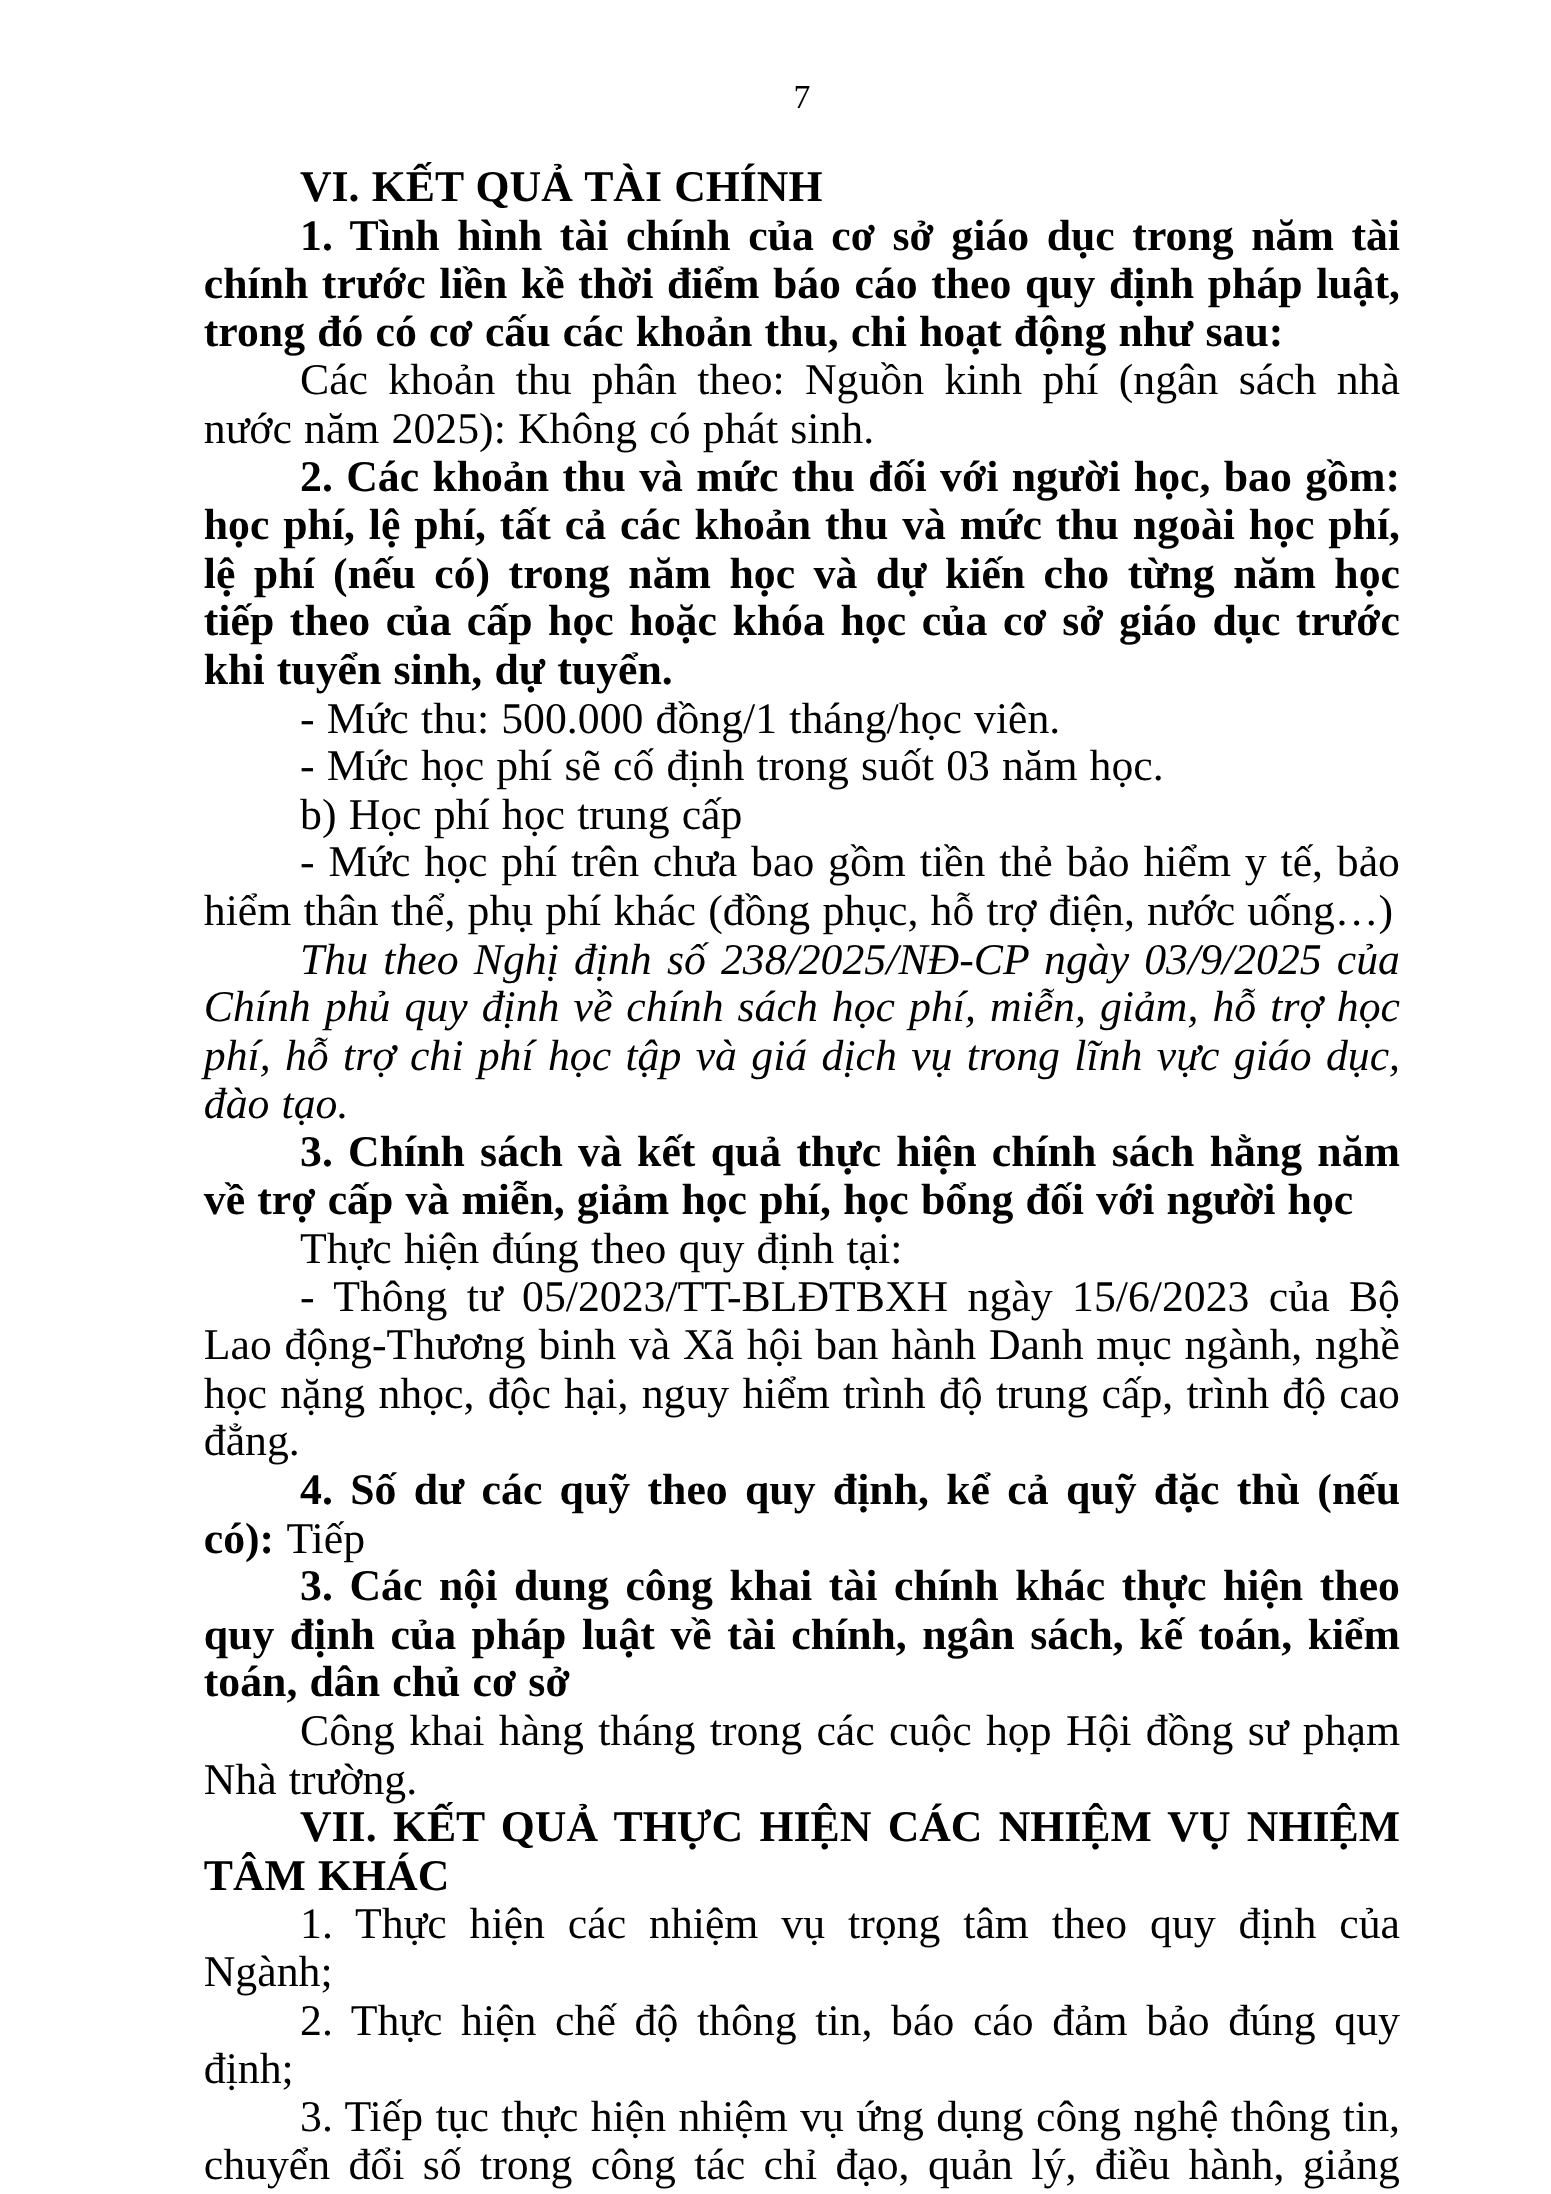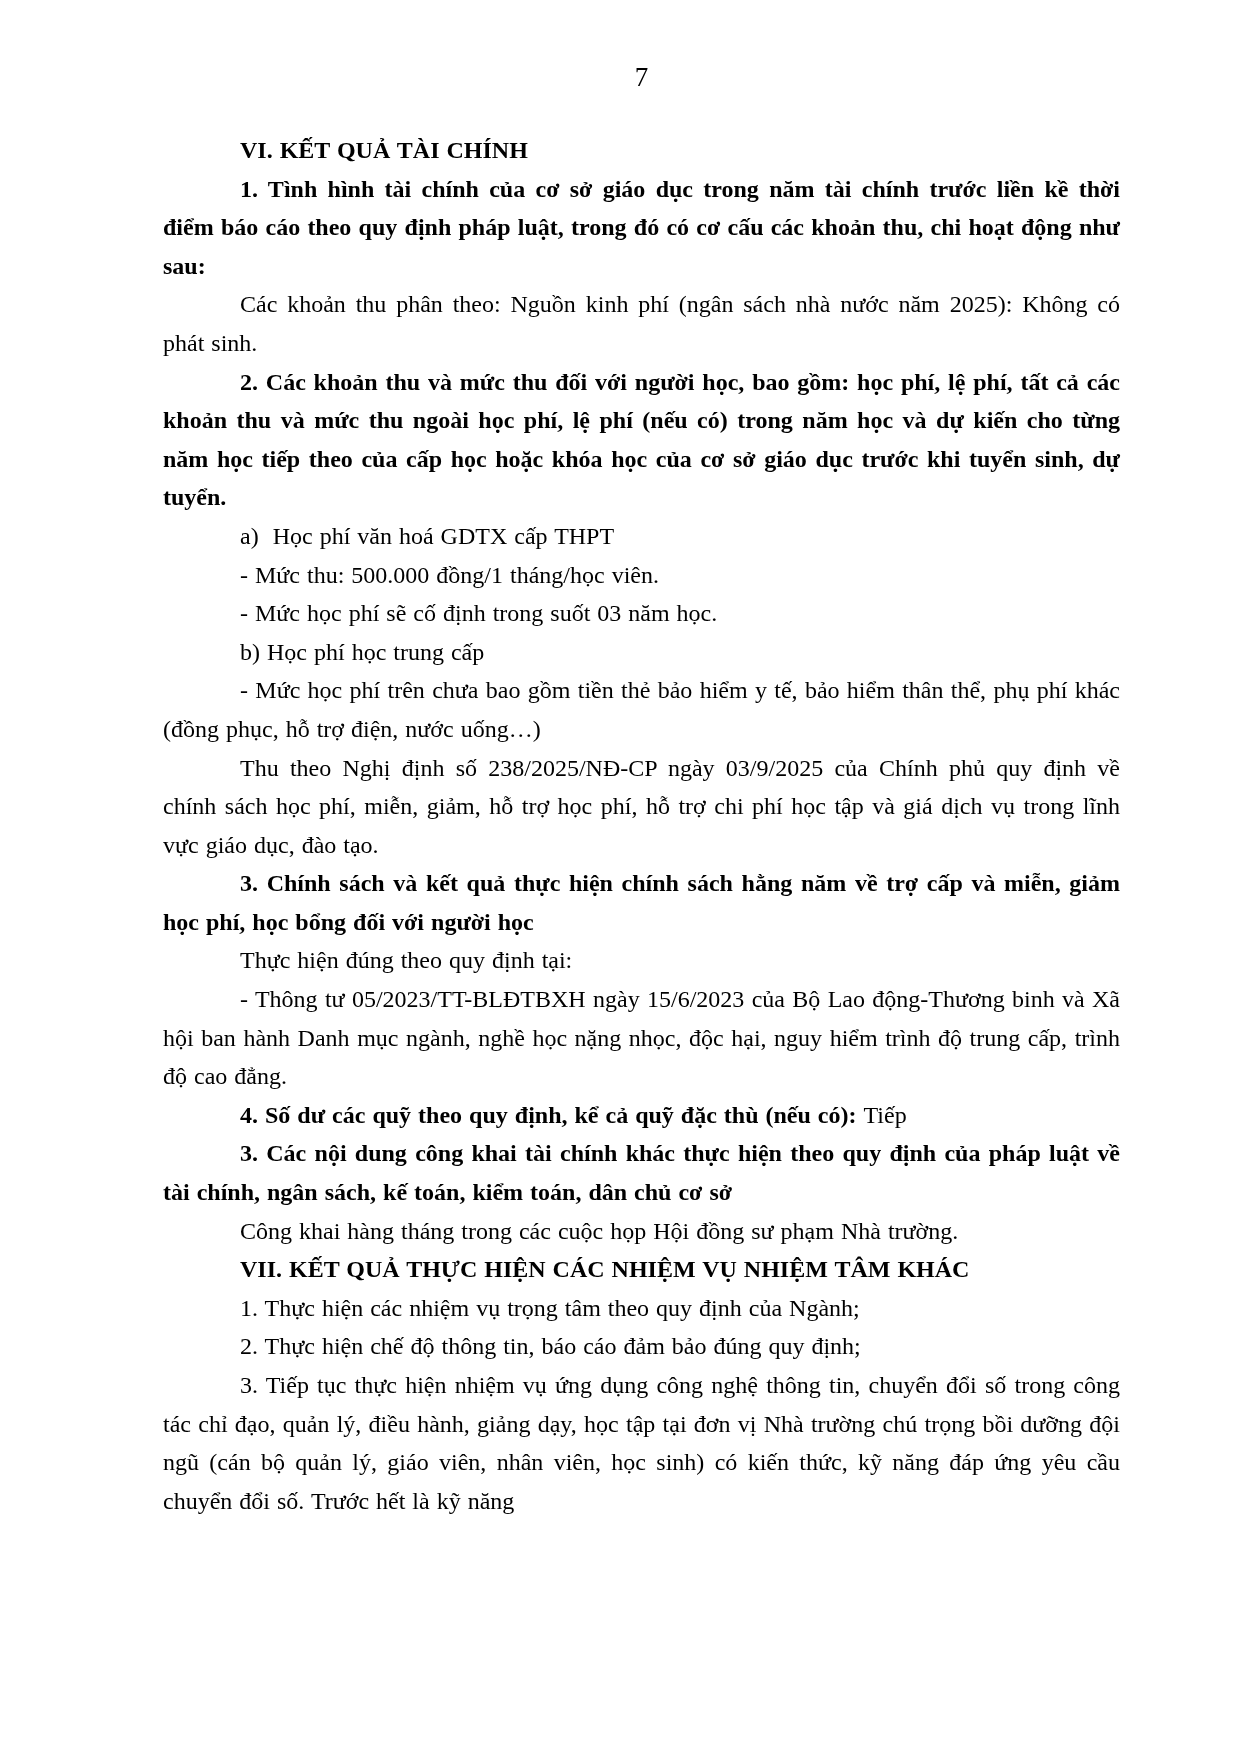--- a/index.html
+++ b/index.html
@@ -18,47 +18,46 @@
     margin: 0 121px 0 163px;
     text-align: center;
     font-size: 27px;
     line-height: 38px;
   }
   .content {
     margin: 35px 121px 0 163px;
   }
   .content p {
     margin: 0;
-    font-size: 24px;
+    font-size: 35px;
     line-height: 38.6px;
     text-align: justify;
     text-indent: 77px;
     word-spacing: 1px;
   }
   .b { font-weight: bold; }
-  .ti2 { text-indent: 86px; }
+  .ti2 { text-indent: 86px; font-style: italic; }
 </style>
 </head>
 <body>
 
 <div class="page">
 
   <div class="pagenum">7</div>
 
   <div class="content">
 
     <p class="b">VI. KẾT QUẢ TÀI CHÍNH</p>
 
     <p class="b">1. Tình hình tài chính của cơ sở giáo dục trong năm tài chính trước liền kề thời điểm báo cáo theo quy định pháp luật, trong đó có cơ cấu các khoản thu, chi hoạt động như sau:</p>
 
     <p>Các khoản thu phân theo: Nguồn kinh phí (ngân sách nhà nước năm 2025): Không có phát sinh.</p>
 
     <p class="b">2. Các khoản thu và mức thu đối với người học, bao gồm: học phí, lệ phí, tất cả các khoản thu và mức thu ngoài học phí, lệ phí (nếu có) trong năm học và dự kiến cho từng năm học tiếp theo của cấp học hoặc khóa học của cơ sở giáo dục trước khi tuyển sinh, dự tuyển.</p>
 
-    <p>a)&nbsp; Học phí văn hoá GDTX cấp THPT</p>
 
     <p>- Mức thu: 500.000 đồng/1 tháng/học viên.</p>
 
     <p>- Mức học phí sẽ cố định trong suốt 03 năm học.</p>
 
     <p>b) Học phí học trung cấp</p>
 
     <p>- Mức học phí trên chưa bao gồm tiền thẻ bảo hiểm y tế, bảo hiểm thân thể, phụ phí khác (đồng phục, hỗ trợ điện, nước uống…)</p>
 
     <p class="ti2">Thu theo Nghị định số 238/2025/NĐ-CP ngày 03/9/2025 của Chính phủ quy định về chính sách học phí, miễn, giảm, hỗ trợ học phí, hỗ trợ chi phí học tập và giá dịch vụ trong lĩnh vực giáo dục, đào tạo.</p>

